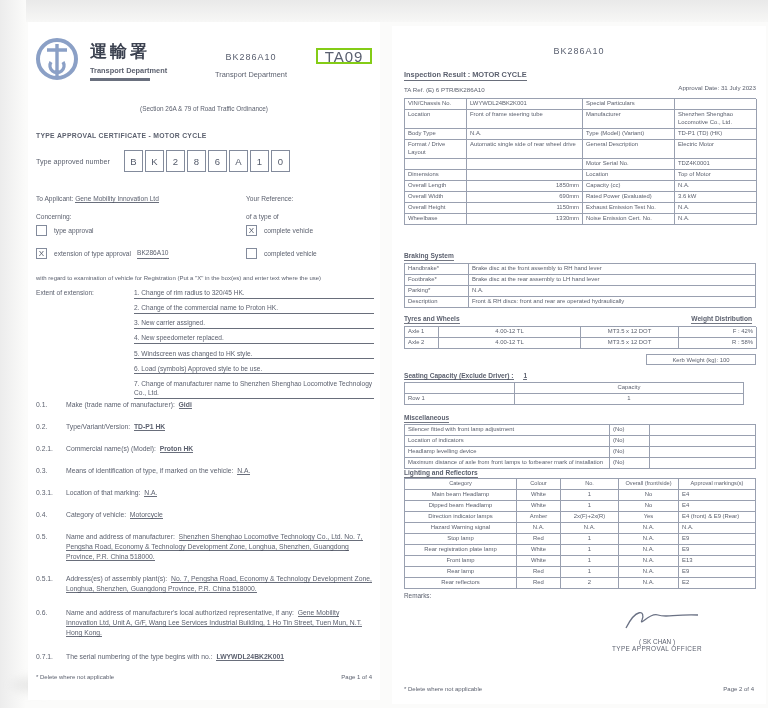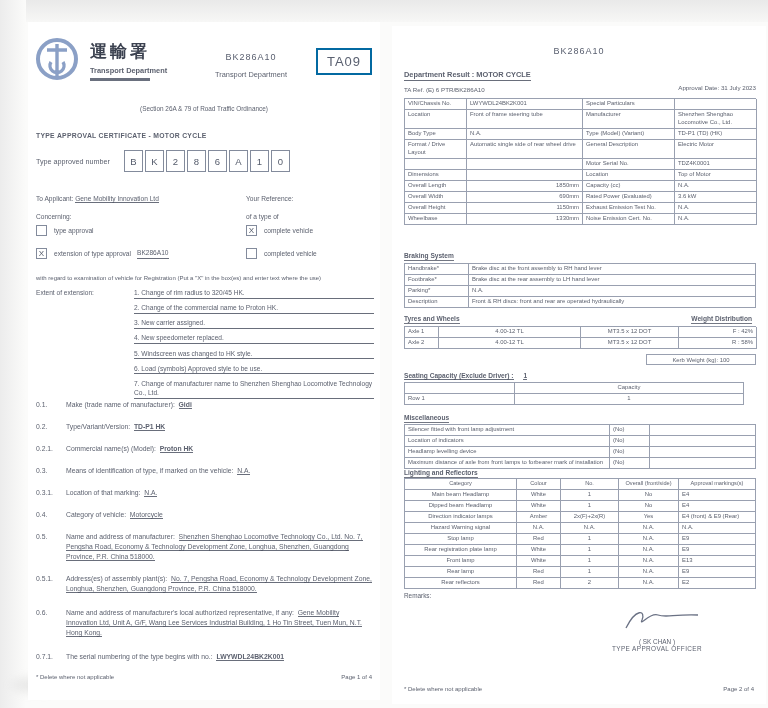--- a/index.html
+++ b/index.html
@@ -32,23 +32,23 @@
   .logo-ring svg { width:46px; height:46px; }
   .cn { position:absolute; left:62px; top:18px; font-size:17px; font-weight:bold;
         letter-spacing:3px; color:#3c4250; border-bottom:3px solid #6a707e; padding-bottom:15px;
         font-family: "DejaVu Sans", sans-serif; }
   .logo-en { position:absolute; left:62px; top:44px; font-size:7.4px; font-weight:bold; }
   .hdr-form { position:absolute; left:168px; top:30px; width:110px; text-align:center;
               font-size:9px; letter-spacing:1px; color:#5a6070; }
   .hdr-dept { position:absolute; left:168px; top:48px; width:110px; text-align:center; font-size:7.4px; }
   .hdr-gov { position:absolute; left:0; top:70px; width:352px; text-align:center; font-size:7.2px; font-weight:bold; }
   .hdr-ord { position:absolute; left:0; top:83px; width:352px; text-align:center; font-size:6.4px; }
-  .stamp { position:absolute; right:8px; top:26px; width:56px; height:27px;
-           border:2px solid #0369a1; display:flex; align-items:center; justify-content:center;
-           font-size:13px; letter-spacing:1px; color:#5a6070; }
+  .stamp { position:absolute; right:8px; top:26px; width:56px; height:16px;
+           border:2px solid #84cc16; display:flex; align-items:center; justify-content:center;
+           font-size:15px; letter-spacing:1px; color:#5a6070; }
 
   .cert-title { position:absolute; left:8px; top:110px; font-size:6.8px; font-weight:bold; letter-spacing:0.3px; }
   .tan-row { position:absolute; left:8px; top:128px; display:flex; align-items:center;text-align:center; }
   .tan-label { font-size:7.2px; margin-right:14px; }
   .digit { width:19px; height:22px; border:1.6px solid #838b9c; margin-right:2px;
            display:inline-flex; align-items:center; justify-content:center; font-size:9.5px; color:#545b6b; }
 
   .cb { width:11px; height:11px; border:1.4px solid #838b9c; display:inline-flex;
         align-items:center; justify-content:center; font-size:8px; line-height:1;
         margin-right:7px; vertical-align:middle; color:#545b6b; }
@@ -215,21 +215,21 @@
 
   <div class="footer1">
     <span>* Delete where not applicable</span>
     <span>Page 1 of 4</span>
   </div>
 </div>
 
 <div class="page" id="page2">
 
   <div class="p2-title">BK286A10</div>
-  <div class="p2-insp">Department Result : MOTOR CYCLE</div>
+  <div class="p2-insp">Inspection Result : MOTOR CYCLE</div>
   <div class="p2-ref">TA Ref. (E) 6 PTR/BK286A10</div>
   <div class="p2-date">Approval Date: 31 July 2023</div>
 
   <div class="grid main-tb">
     <div class="ul">VIN/Chassis No.</div>
     <div>LWYWDL24BK2K001</div>
     <div class="ul">Special Particulars</div>
     <div></div>
 
     <div>Location</div>

